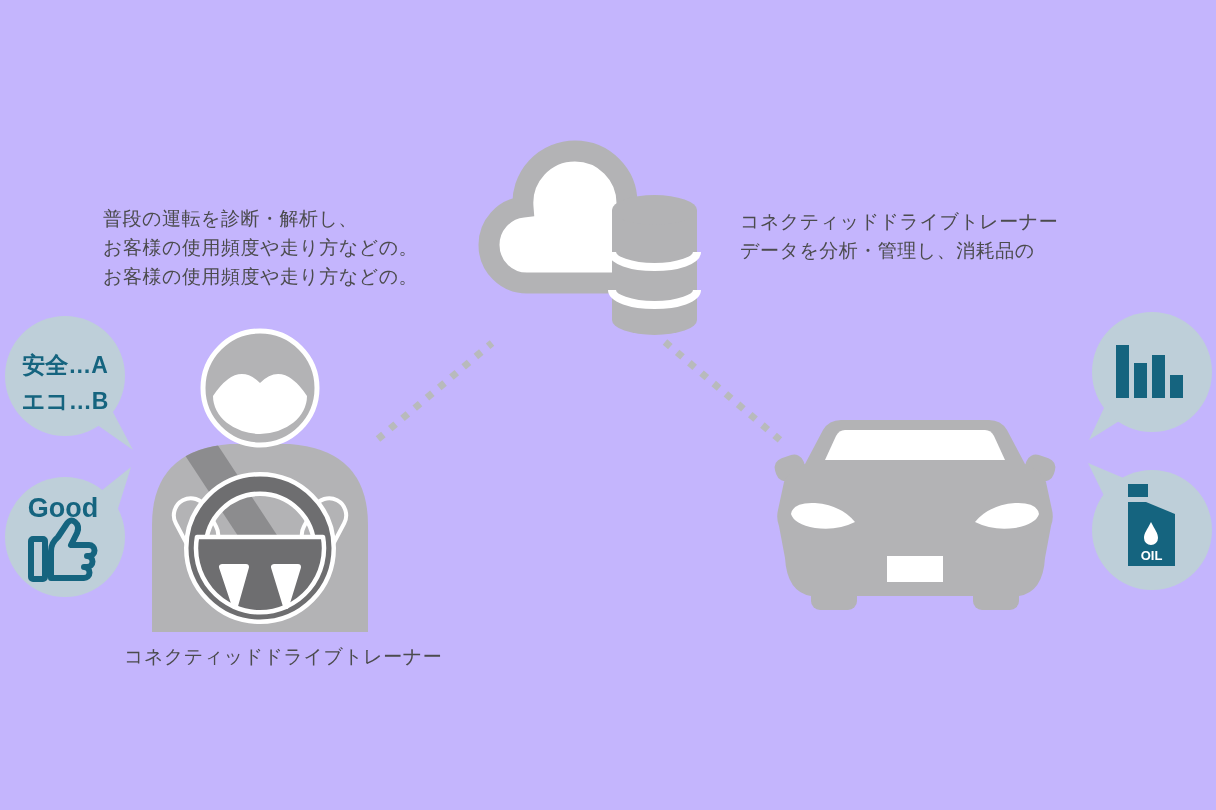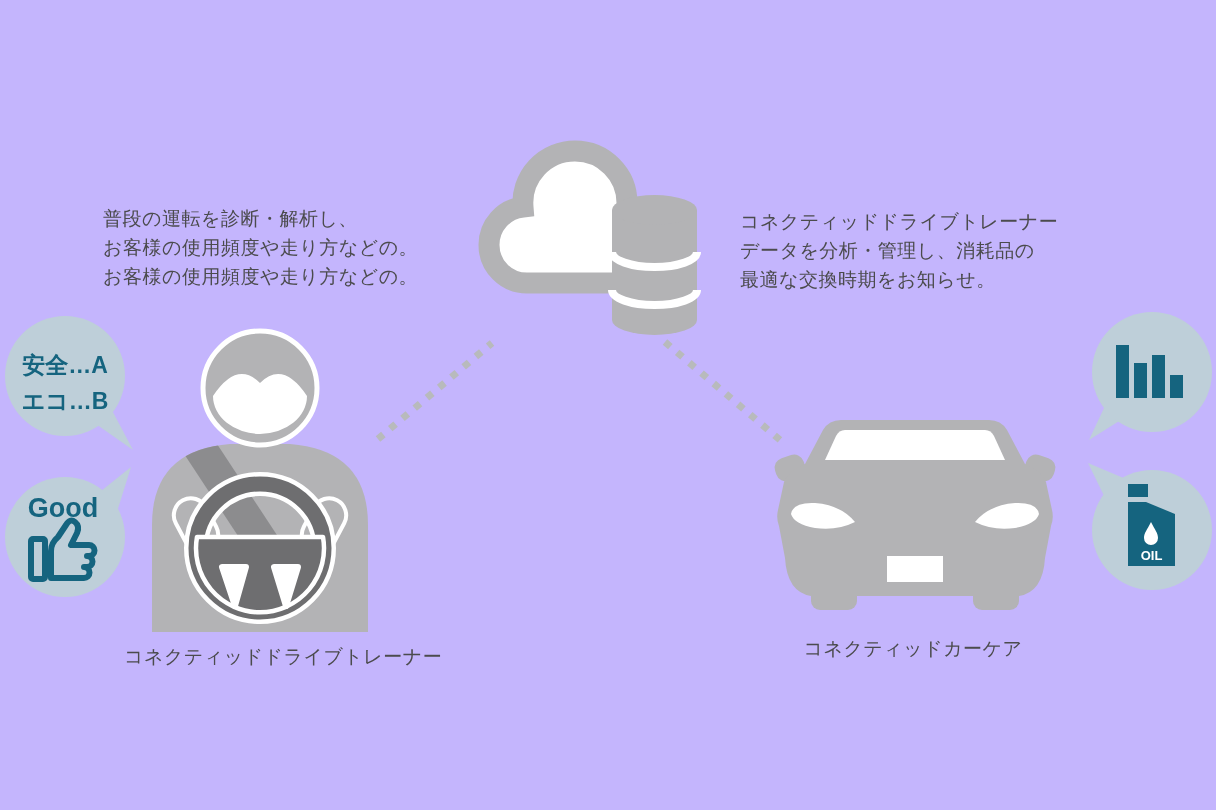--- a/index.html
+++ b/index.html
@@ -40,21 +40,20 @@
 
   <div class="abs desc" style="left:103px;top:204px;">
     <div>普段の運転を診断・解析し、</div>
     <div>お客様の使用頻度や走り方などの。</div>
     <div>お客様の使用頻度や走り方などの。</div>
   </div>
 
   <div class="abs desc" style="left:740px;top:207px;">
     <div>コネクティッドドライブトレーナー</div>
     <div>データを分析・管理し、消耗品の</div>
-    <div>最適な交換時期をお知らせ。</div>
   </div>
 
   <svg class="abs" style="left:3px;top:315px;" width="132" height="142" viewBox="0 0 132 142">
     <path class="bubble-circle" d="M 80,100 L 130,135 L 103,84 Z"></path>
     <circle class="bubble-circle" cx="62" cy="61" r="60"></circle>
     <text class="teal-text" x="62" y="58" font-size="23" text-anchor="middle">安全…A</text>
     <text class="teal-text" x="62" y="94" font-size="23" text-anchor="middle">エコ…B</text>
   </svg>
 
   <svg class="abs" style="left:3px;top:465px;" width="132" height="148" viewBox="0 0 132 148">
@@ -120,15 +119,14 @@
     <circle class="bubble-circle" cx="65" cy="70" r="60"></circle>
     <g>
       <rect x="41" y="24" width="20" height="13" fill="#15647f"></rect>
       <path d="M 41,42 H 59 L 88,54 V 106 H 41 Z" fill="#15647f"></path>
       <path d="M 64,62 C 60,70 57,73 57,78 A 7,7 0 0 0 71,78 C 71,73 68,70 64,62 Z" fill="#ffffff"></path>
       <text x="64.5" y="100" font-size="13" font-weight="bold" fill="#ffffff" text-anchor="middle">OIL</text>
     </g>
   </svg>
 
   <div class="abs caption" style="left:103px;top:644px;width:312px;margin-left:21px;">コネクティッドドライブトレーナー</div>
-  <div class="abs caption" style="left:792px;top:636px;width:242px;">コネクティッドカーケア</div>
 
 </div>
 
 </body></html>

